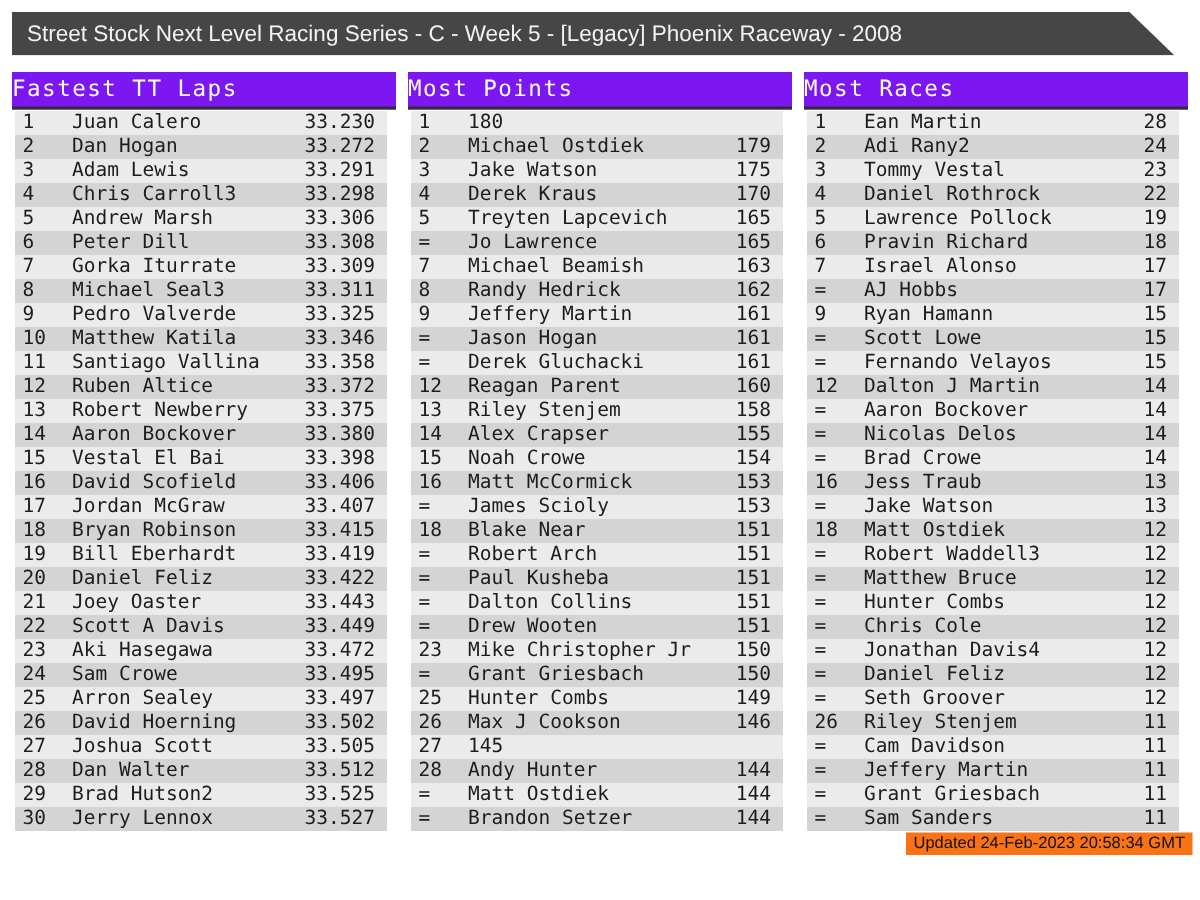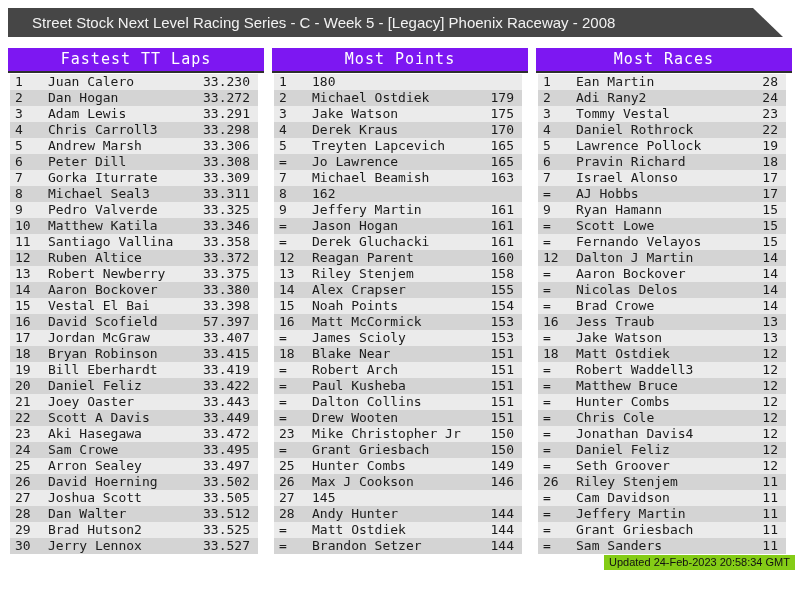--- a/index.html
+++ b/index.html
@@ -11,35 +11,35 @@
     font-family:"DejaVu Sans Mono", monospace;
   }
   .title-bar {
     position:absolute; left:8px; top:8px;
     width:775px; height:29px;
     background:#464646;
     clip-path:polygon(0 0, calc(100% - 30px) 0, 100% 100%, 0 100%);
     color:#f2f2f2;
     font-family:"Liberation Sans", sans-serif;
     font-size:15px; line-height:29px;
-    padding-left:24px;
+    padding-left:10px;
     box-sizing:border-box;
     white-space:nowrap;
   }
   .columns {
     position:absolute; left:8px; top:48px;
     width:784px;
     display:flex; gap:8px;
   }
   .col { flex:1; min-width:0; }
   .col-header {
     background:#7d17f2;
     border-bottom:2px solid #2f2f2f;
     color:#ffffff;
-    text-align:center;
+    text-align:left;
     font-size:15px;
     height:23px; line-height:23px;
     letter-spacing:1px;
     white-space:nowrap;
   }
   .rows { margin:1px 6px 0 2px; }
   .row {
     display:flex;
     height:16px; line-height:16px;
     font-size:13px;
@@ -48,21 +48,21 @@
     box-sizing:border-box;
     white-space:nowrap;
   }
   .row:nth-child(odd)  { background:#ebebeb; }
   .row:nth-child(even) { background:#d4d4d4; }
   .row .rank  { width:33px; flex-shrink:0; }
   .row .name  { flex:1; overflow:hidden; }
   .row .value { padding-right:8px; text-align:right; }
   .footer {
     position:absolute; top:555px; right:5px;
-    background:#84cc16;
+    background:#f97316;
     font-family:"Liberation Sans", sans-serif;
     font-size:11px; line-height:13px;
     color:#111111;
     padding:1px 5px;
     white-space:nowrap;
   }
 </style>
 </head>
 <body>
 
@@ -145,21 +145,21 @@
           <span class="value">33.380</span>
         </div>
         <div class="row">
           <span class="rank">15</span>
           <span class="name">Vestal El Bai</span>
           <span class="value">33.398</span>
         </div>
         <div class="row">
           <span class="rank">16</span>
           <span class="name">David Scofield</span>
-          <span class="value">57.397</span>
+          <span class="value">33.406</span>
         </div>
         <div class="row">
           <span class="rank">17</span>
           <span class="name">Jordan McGraw</span>
           <span class="value">33.407</span>
         </div>
         <div class="row">
           <span class="rank">18</span>
           <span class="name">Bryan Robinson</span>
           <span class="value">33.415</span>
@@ -258,20 +258,21 @@
           <span class="name">Jo Lawrence</span>
           <span class="value">165</span>
         </div>
         <div class="row">
           <span class="rank">7</span>
           <span class="name">Michael Beamish</span>
           <span class="value">163</span>
         </div>
         <div class="row">
           <span class="rank">8</span>
+          <span class="name">Randy Hedrick</span>
           <span class="value">162</span>
         </div>
         <div class="row">
           <span class="rank">9</span>
           <span class="name">Jeffery Martin</span>
           <span class="value">161</span>
         </div>
         <div class="row">
           <span class="rank">=</span>
           <span class="name">Jason Hogan</span>
@@ -292,21 +293,21 @@
           <span class="name">Riley Stenjem</span>
           <span class="value">158</span>
         </div>
         <div class="row">
           <span class="rank">14</span>
           <span class="name">Alex Crapser</span>
           <span class="value">155</span>
         </div>
         <div class="row">
           <span class="rank">15</span>
-          <span class="name">Noah Points</span>
+          <span class="name">Noah Crowe</span>
           <span class="value">154</span>
         </div>
         <div class="row">
           <span class="rank">16</span>
           <span class="name">Matt McCormick</span>
           <span class="value">153</span>
         </div>
         <div class="row">
           <span class="rank">=</span>
           <span class="name">James Scioly</span>

